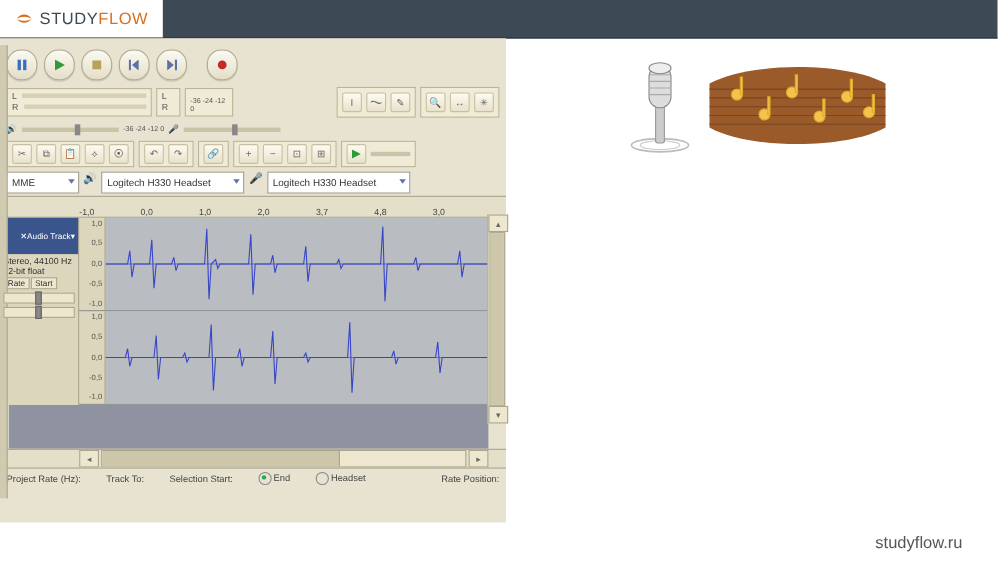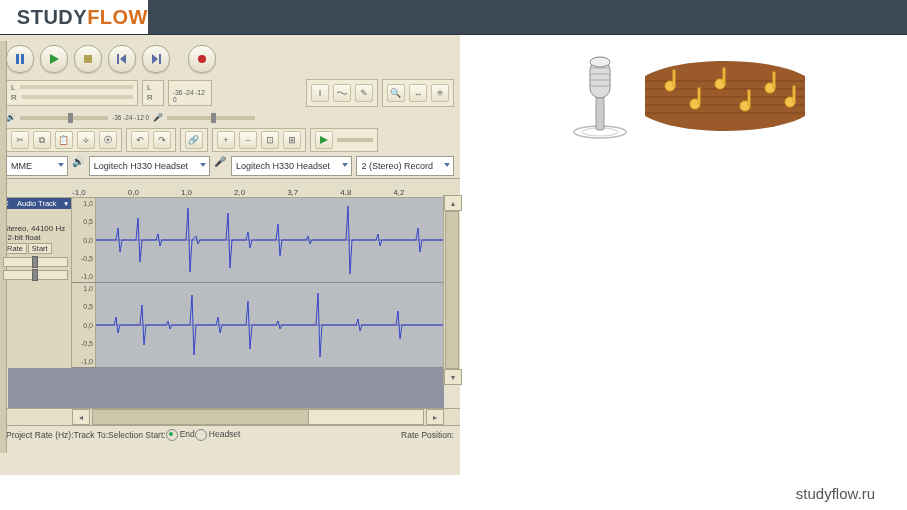--- a/index.html
+++ b/index.html
@@ -1,19 +1,19 @@
 <!DOCTYPE html>
 <html><head>
 <meta charset="utf-8">
 <style>
 html,body{margin:0;padding:0;width:907px;height:510px;font-family:Arial,Helvetica,sans-serif;background:#fff;overflow:hidden}
 .header{height:34px;background:#3d4954;border-bottom:1px solid #2a333b;display:flex;align-items:center}
 .logo-box{width:148px;height:100%;background:#fff;display:flex;align-items:center;padding-left:12px;box-sizing:border-box;gap:4px}
 .logo-mark{width:20px;height:20px}
-.logo-text{font-size:20px;font-weight:700;letter-spacing:.5px}
+.logo-text{font-size:15px;font-weight:400;letter-spacing:.5px}
 .logo-study{color:#3d4954}.logo-flow{color:#d86f1f}
 .slide{display:flex;height:440px}
 .left{width:460px;height:440px;background:#e8e3d0;border-right:0px solid #ccc;position:relative;font-size:10px;color:#333;box-sizing:border-box}
 .right{flex:1;padding:25px 30px 0 40px;box-sizing:border-box;position:relative}
 .footer{height:36px;display:flex;align-items:center;justify-content:flex-end;padding-right:32px;font-size:15px;color:#555;font-family:'Arial Narrow',Arial,sans-serif}
 
 .mic-illustration{height:100px;display:flex;align-items:center;justify-content:center;gap:8px;margin-top:-14px}
 .title{font-family:'Arial Narrow',Arial,sans-serif;font-size:40px;line-height:1.12;color:#cf6a1e;font-weight:400;margin:16px 0 14px; font-stretch: condensed;}
 .subtitle{font-family:'Arial Narrow',Arial,sans-serif;font-size:23px;line-height:1.25;color:#444;font-stretch:condensed}
 
@@ -26,34 +26,34 @@
 .toolbars{padding:2px 6px;display:flex;gap:4px;flex-wrap:wrap}
 .tb{border:1px solid #bbb498;background:#f0ebd7;height:22px;display:flex;align-items:center;padding:0 4px;gap:4px}
 .tbi{width:16px;height:16px;border:1px solid #c7c0a5;background:linear-gradient(#fdfbf1,#e8e2cb);border-radius:2px;display:flex;align-items:center;justify-content:center;font-size:9px;color:#666}
 .device-row{padding:2px 6px;display:flex;gap:4px}
 .dsel{border:1px solid #9e9b89;background:#fff;height:18px;font-size:9px;padding:0 12px 0 4px;display:flex;align-items:center;color:#333;position:relative}
 .dsel::after{content:"";position:absolute;right:3px;top:6px;border-left:3px solid transparent;border-right:3px solid transparent;border-top:4px solid #5a76a6}
 .ruler{height:18px;border-top:1px solid #aaa58c;border-bottom:1px solid #aaa58c;background:#e4dfc8;display:flex;align-items:flex-end;font-size:8px;padding-left:72px;gap:42px;color:#444}
 .ruler span{position:relative}
 .tracks{display:flex}
 .track-head{width:72px;background:#dcd6bd;border-right:1px solid #aaa58c;padding:3px;box-sizing:border-box;font-size:8px;color:#333}
-.track-head .hx{background:#3a548c;color:#fff;padding:1px 3px;margin:-3px -3px 15px;font-size:7.5px;display:flex;justify-content:space-between}
+.track-head .hx{background:#3a548c;color:#fff;padding:12px 3px;margin:-3px -3px 2px;font-size:7.5px;display:flex;justify-content:flex-end}
 .thbtn{border:1px solid #aaa58c;background:#eee7cf;font-size:7.5px;padding:0 3px;display:inline-block;margin:1px 1px 0 0}
 .thslider{height:8px;border:1px solid #aaa58c;background:#eee7cf;margin:3px 0;position:relative}
 .thslider::after{content:"";position:absolute;left:45%;top:-2px;width:4px;height:10px;background:#888;border:1px solid #666}
 .wave-holder{flex:1;background:#b9bdc2;border-bottom:1px solid #8c8c8c;position:relative}
 .wave{height:84px;background:#b9bdc2;border-bottom:1px solid #8c8c8c;position:relative;overflow:hidden}
 .wave2{height:84px;background:#b9bdc2;position:relative;overflow:hidden}
 .axis{position:absolute;left:0;top:0;height:100%;width:24px;background:#dcd6bd;border-right:1px solid #aaa58c;font-size:7px;color:#555;display:flex;flex-direction:column;justify-content:space-between;padding:2px 2px;box-sizing:border-box;text-align:right}
 .wv-svg{position:absolute;left:24px;top:0;right:0;height:100%}
 .scroll-h{height:16px;background:#e4dfc8;border-top:1px solid #aaa58c;display:flex;align-items:center}
 .sb-btn{width:16px;height:14px;border:1px solid #aaa58c;background:#eee7cf;font-size:8px;display:flex;align-items:center;justify-content:center;color:#666}
 .sh-track{flex:1;height:14px;border:1px solid #aaa58c;background:#eee7cf;position:relative;margin:0 2px}
 .sh-thumb{position:absolute;left:0;top:0;height:100%;width:65%;background:#ccc6ab;border-right:1px solid #aaa58c}
-.status{display:flex;gap:0;font-size:8.5px;padding:3px 6px;border-top:1px solid #aaa58c;color:#444;align-items:center}
+.status{display:flex;gap:23px;font-size:8.5px;padding:3px 6px;border-top:1px solid #aaa58c;color:#444;align-items:center}
 .radio{width:10px;height:10px;border:1px solid #888;border-radius:50%;display:inline-block;vertical-align:middle;margin-right:2px;position:relative}
 .radio.checked::after{content:"";position:absolute;left:2px;top:2px;width:4px;height:4px;background:#2a5;border-radius:50%}
 .vtab{position:absolute;left:0;top:6px;bottom:22px;width:6px;background:#d0cab0;border-right:1px solid #aaa58c}
 
 .scroll-v{position:absolute;right:0;top:160px;width:16px;height:190px;background:#e4dfc8;border-left:1px solid #aaa58c}
 .scroll-v .t{position:absolute;left:1px;right:1px;top:16px;bottom:16px;border:1px solid #aaa58c;background:#eee7cf}
 .scroll-v .thumb{position:absolute;left:0;right:0;top:0;height:100%;background:#ccc6ab}
 </style>
 </head>
 <body>
@@ -191,31 +191,30 @@
           <div style="width:36px;height:4px;background:#c9c3a8"></div>
         </div>
     </div>
 
     <div class="device-row">
       <div class="dsel" style="width:48px">MME</div>
       <span style="font-size:10px">🔊</span>
       <div class="dsel" style="width:112px">Logitech H330 Headset</div>
       <span style="font-size:10px">🎤</span>
       <div class="dsel" style="width:112px">Logitech H330 Headset</div>
-      <div class="dsel" style="width:86px">2 (Stereo) Record</div>
     </div>
 
     <div class="ruler">
       <span>-1,0</span>
         <span>0,0</span>
         <span>1,0</span>
         <span>2,0</span>
         <span>3,7</span>
         <span>4,8</span>
-        <span>4,2</span>
+        <span>3,0</span>
     </div>
 
     <div class="tracks">
       <div class="track-head">
         <div class="hx">
             <span>✕</span>
             <span>Audio Track</span>
             <span>▾</span>
           </div>
         <div>Stereo, 44100 Hz</div>

